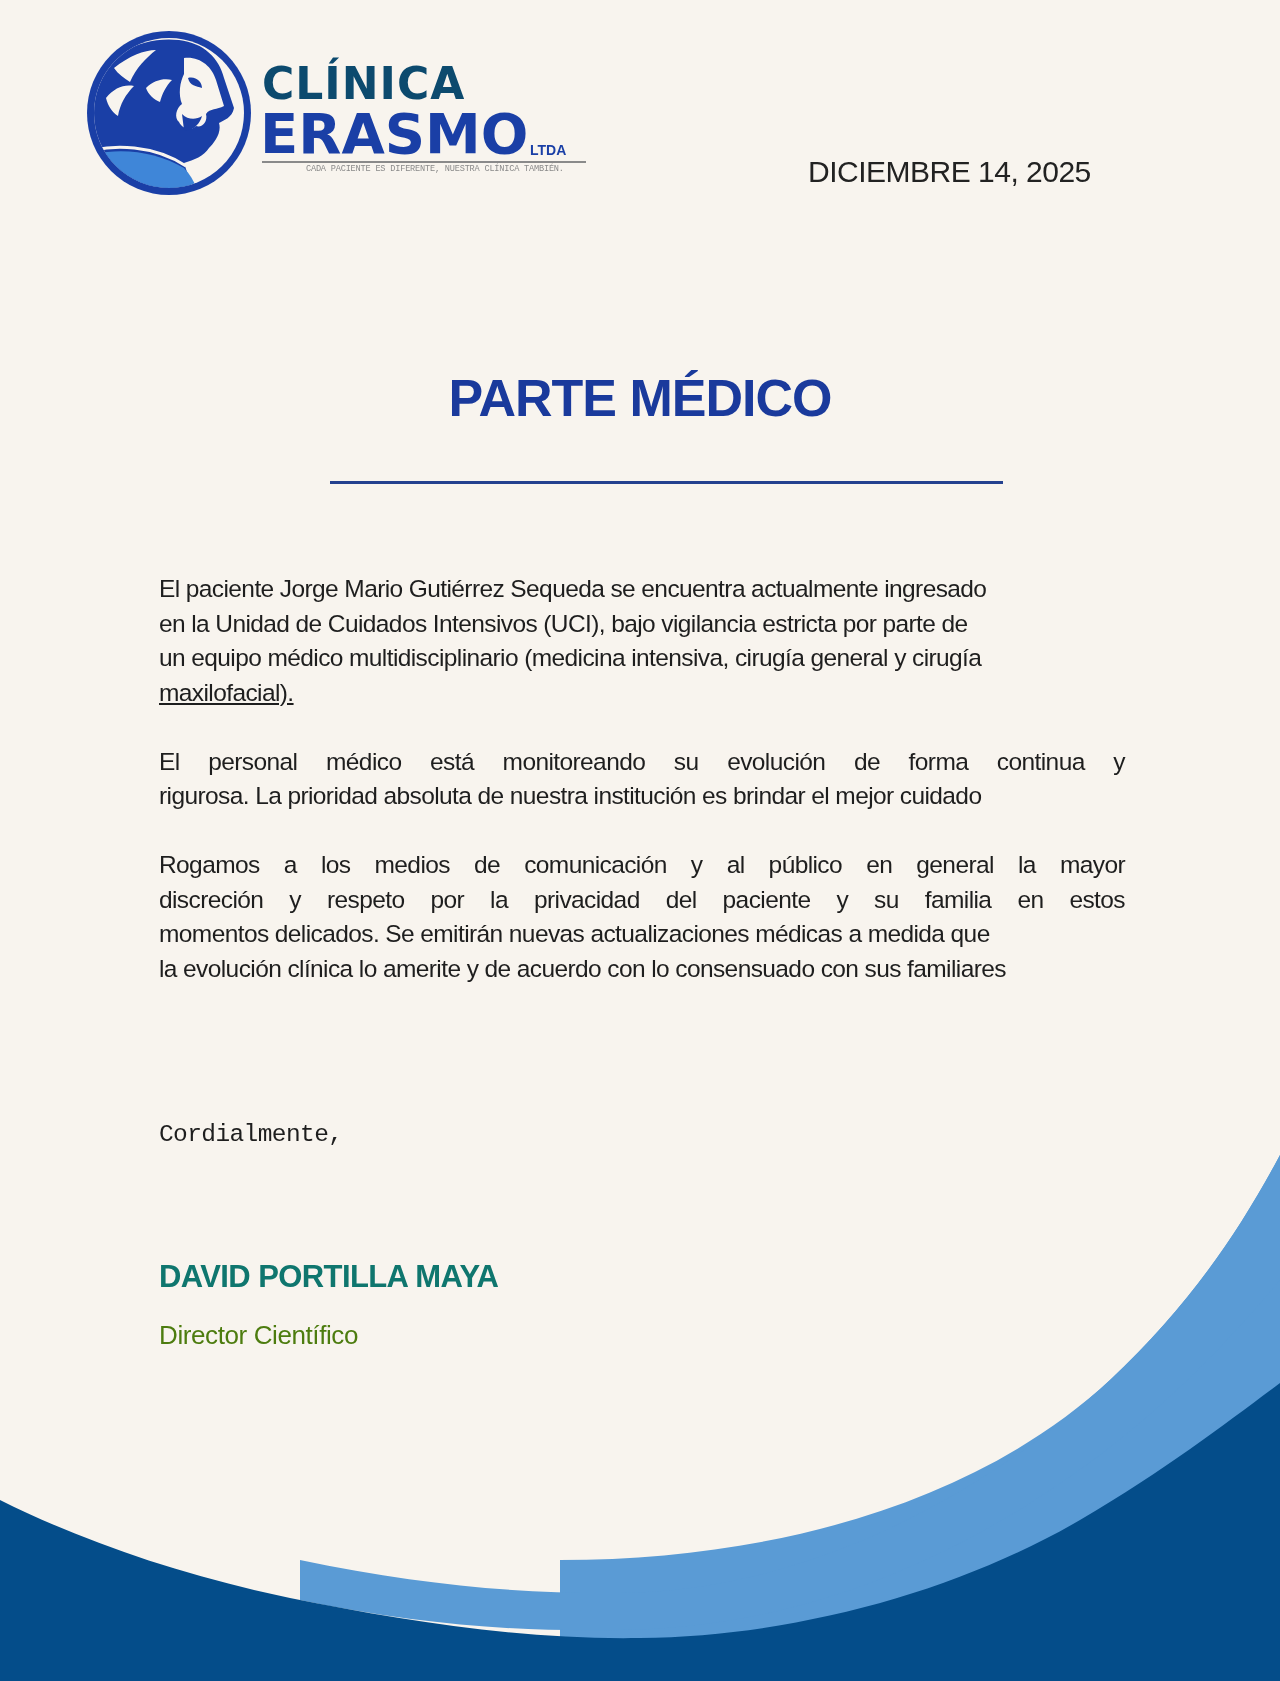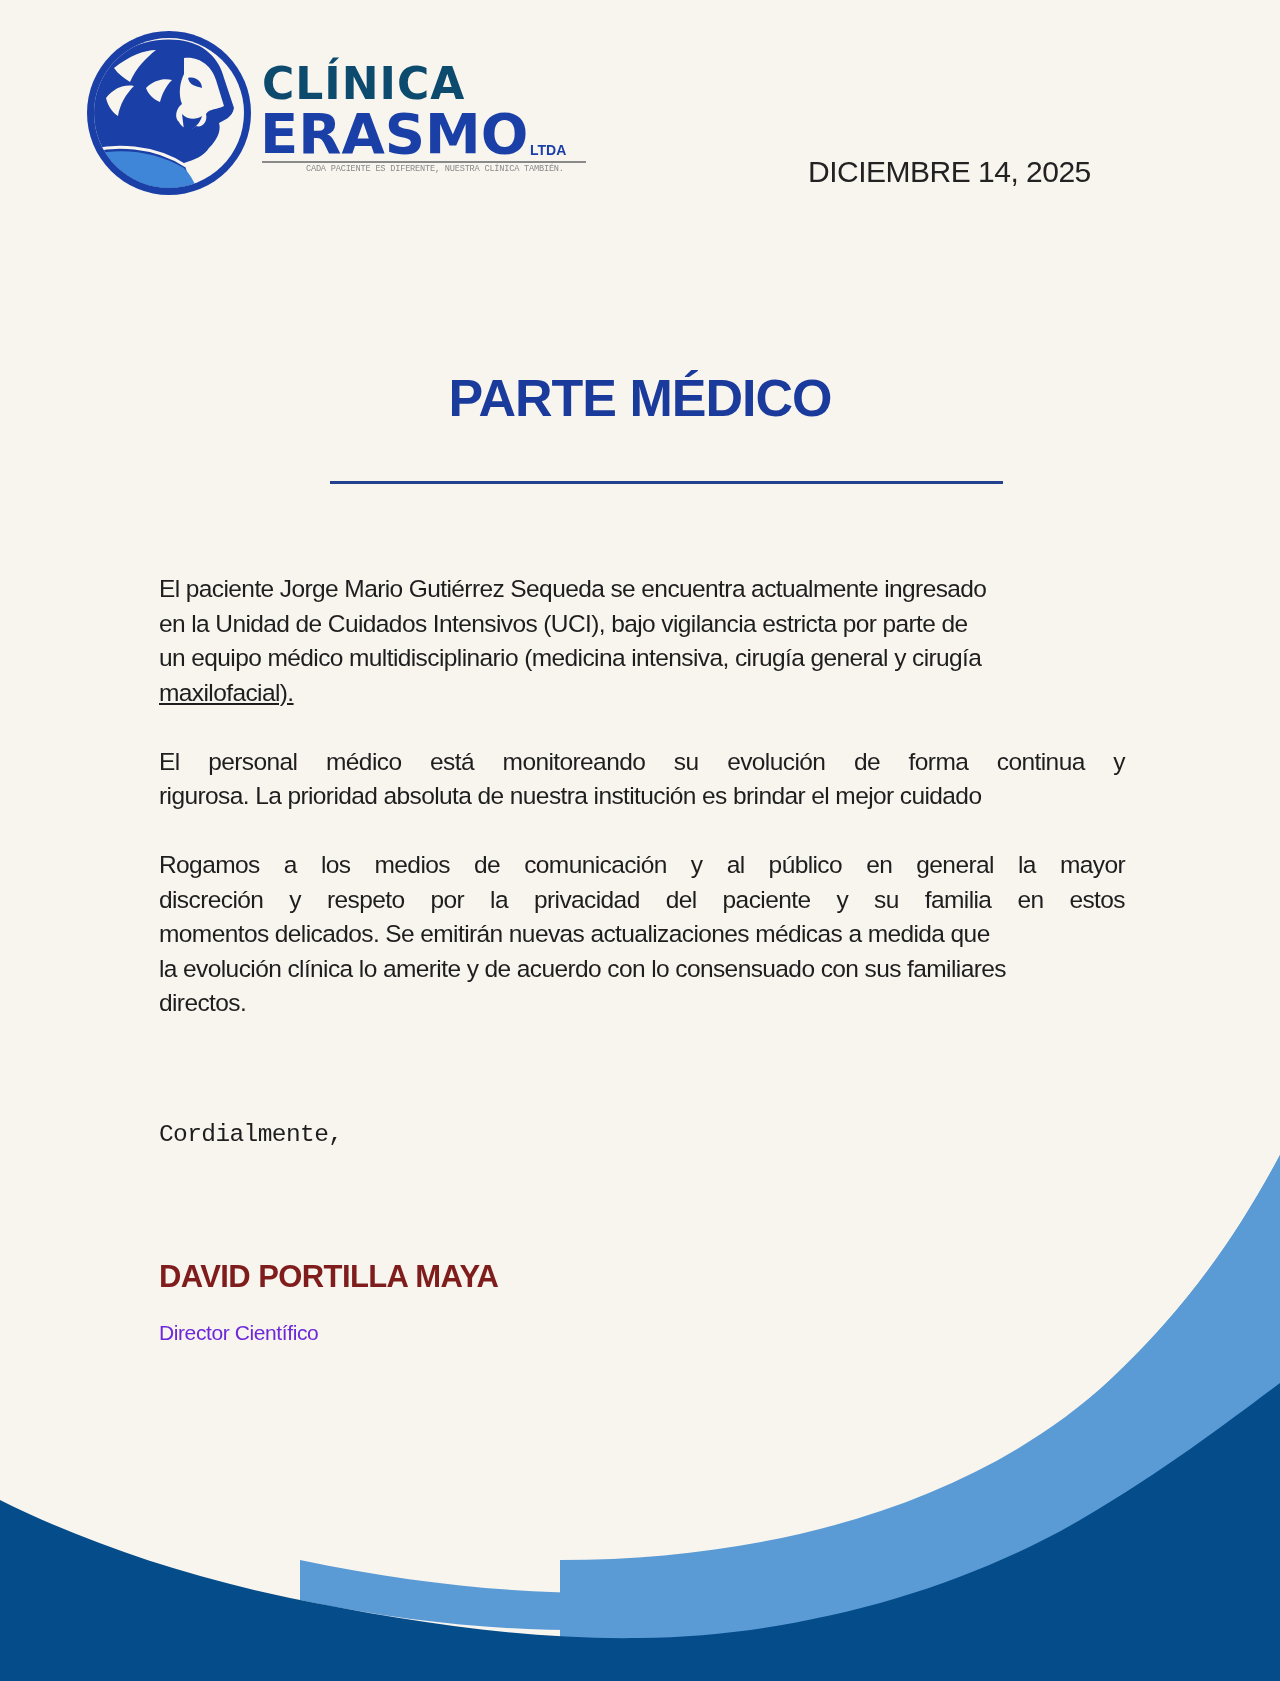--- a/index.html
+++ b/index.html
@@ -150,31 +150,31 @@
       letter-spacing: -0.6px;
       line-height: 1.2;
     }
     .signer-name {
       position: absolute;
       left: 159px;
       top: 1261px;
       font-family: "Liberation Sans", sans-serif;
       font-weight: bold;
       font-size: 31px;
-      color: #7f1d1d;
+      color: #0f766e;
       letter-spacing: -0.6px;
       line-height: 1;
     }
     .signer-title {
       position: absolute;
       left: 159px;
       top: 1322px;
       font-family: "Liberation Sans", sans-serif;
-      font-size: 21px;
-      color: #6d28d9;
+      font-size: 26px;
+      color: #4d7c0f;
       letter-spacing: -0.4px;
       line-height: 1;
     }
     .waves {
       position: absolute;
       left: 0;
       top: 0;
       width: 1280px;
       height: 1681px;
       pointer-events: none;
@@ -238,21 +238,20 @@
     </p>
     <p class="para p2">
       <span class="line justify-line">El personal médico está monitoreando su evolución de forma continua y</span>
       <span class="line">rigurosa. La prioridad absoluta de nuestra institución es brindar el mejor cuidado</span>
     </p>
     <p class="para p3">
       <span class="line justify-line">Rogamos a los medios de comunicación y al público en general la mayor</span>
       <span class="line justify-line">discreción y respeto por la privacidad del paciente y su familia en estos</span>
       <span class="line">momentos delicados. Se emitirán nuevas actualizaciones médicas a medida que</span>
       <span class="line">la evolución clínica lo amerite y de acuerdo con lo consensuado con sus familiares</span>
-      <span class="line" style="text-align:left;">directos.</span>
     </p>
   </div>
 
   <div class="closing">Cordialmente,</div>
   <div class="signer-name">DAVID PORTILLA MAYA</div>
   <div class="signer-title">Director Científico</div>
 
 </div>
 
 <style>

